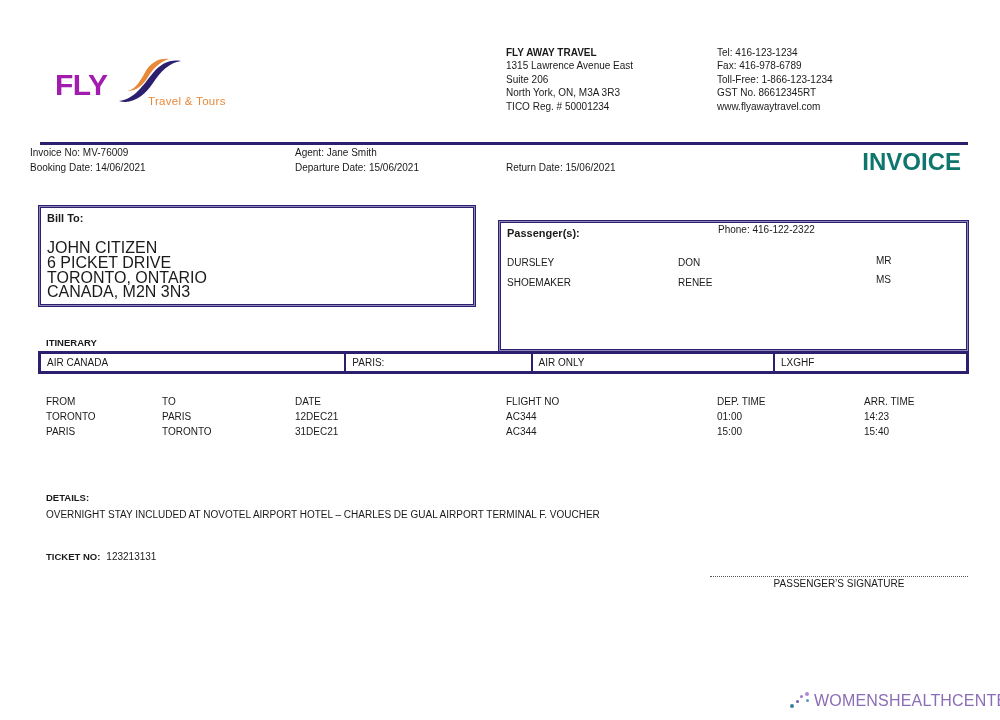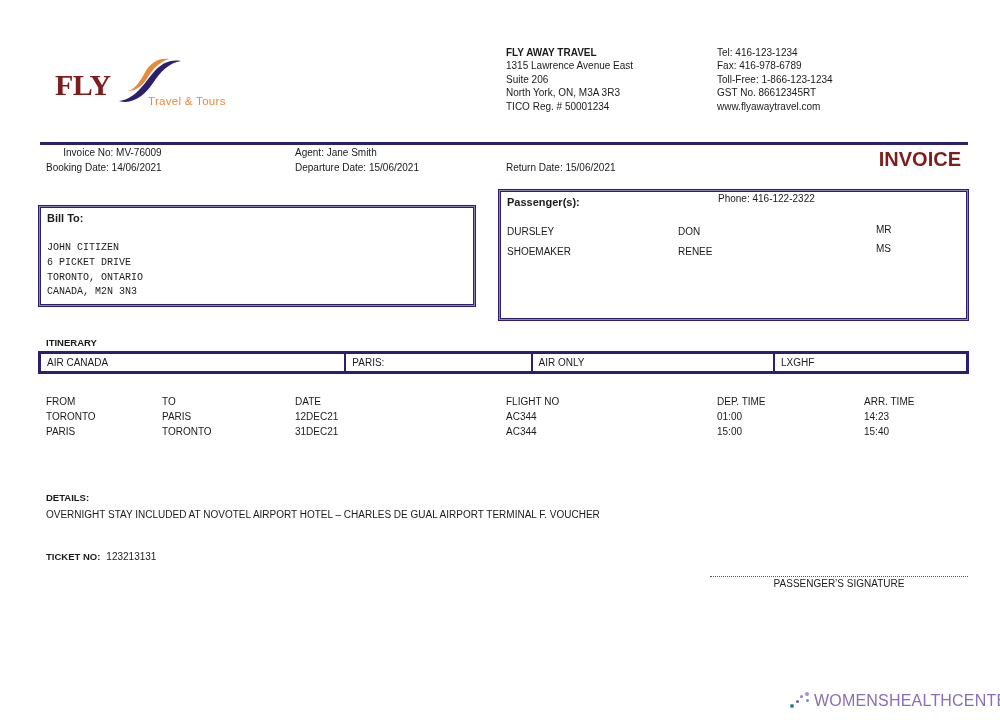--- a/index.html
+++ b/index.html
@@ -1,39 +1,39 @@
 <!DOCTYPE html>
 <html><head>
   <meta charset="utf-8">
   <style>
     * { margin: 0; padding: 0; box-sizing: border-box; }
     html, body { width: 1000px; height: 720px; background: #ffffff; overflow: hidden; }
     body { position: relative; font-family: "Liberation Sans", "DejaVu Sans", sans-serif; color: #1a1a1a; font-size: 10px; }
     .abs { position: absolute; }
     .logo { left: 55px; top: 55px; width: 200px; height: 60px; }
-    .logo-fly, .logo-away { position: absolute; top: 13px; font-weight: 900; font-size: 30px; color: #7f1d1d; letter-spacing: -0.5px; font-family: Liberation Serif, serif; }
+    .logo-fly, .logo-away { position: absolute; top: 13px; font-weight: 900; font-size: 30px; color: #a21caf; letter-spacing: -0.5px; font-family: Liberation Sans, sans-serif; }
     .logo-fly { left: 0; }
     .logo-away { left: 105px; }
     .logo-tag { position: absolute; left: 93px; top: 40px; color: #e8893a; font-size: 11.5px; letter-spacing: 0.3px; }
     .logo-swoosh { position: absolute; left: 58px; top: 0; width: 70px; height: 52px; }
 
     .company { left: 506px; top: 46px; line-height: 13.4px; font-size: 10px; }
     .company .bold { font-weight: bold; }
     .contact { left: 717px; top: 46px; line-height: 13.4px; font-size: 10px; }
 
     .topline { left: 40px; top: 142px; width: 928px; height: 3px; background: #2c1f6e; }
 
     .meta { font-size: 10px; line-height: 15px; }
-    .inv-title { right: 39px; top: 148px; font-size: 20px; font-weight: bold; color: #7f1d1d; }
+    .inv-title { right: 39px; top: 148px; font-size: 24px; font-weight: bold; color: #0f766e; }
 
     .box { border: 3px solid #2c1f6e; outline: 1px solid #8d86b8; outline-offset: -2px; }
     .billto { left: 38px; top: 205px; width: 438px; height: 102px; }
-    .pass { left: 498px; top: 189px; width: 471px; height: 132px; }
+    .pass { left: 498px; top: 220px; width: 471px; height: 132px; }
     .box-title { position: absolute; left: 6px; top: 4px; font-weight: bold; font-size: 11px; }
-    .bill-lines { position: absolute; left: 6px; top: 33px; line-height: 14.8px; font-size: 10px; font-family: Liberation Mono, monospace; }
+    .bill-lines { position: absolute; left: 6px; top: 33px; line-height: 14.8px; font-size: 16px; }
     .pass-phone { position: absolute; left: 217px; top: 1px; font-size: 10px; }
     .pass-row { position: absolute; font-size: 10px; }
 
     .itin-label { left: 46px; top: 337px; font-weight: bold; font-size: 9.5px; }
     table.itin { position: absolute; left: 38px; top: 351px; width: 931px; border-collapse: collapse; }
     table.itin td { border: 2px solid #2c1f6e; height: 20px; padding: 0 6px; font-size: 10px; vertical-align: middle; }
     table.itin { border: 3px solid #2c1f6e; }
 
     .flights { left: 46px; top: 394px; font-size: 10px; }
     .fcol { position: absolute; line-height: 15px; white-space: nowrap; }
@@ -75,21 +75,21 @@
 <div class="abs contact">
   <div>Tel: 416-123-1234</div>
   <div>Fax: 416-978-6789</div>
   <div>Toll-Free: 1-866-123-1234</div>
   <div>GST No. 86612345RT</div>
   <div>www.flyawaytravel.com</div>
 </div>
 
 <div class="abs topline"></div>
 
-<div class="abs meta" style="left:46px; top:145px;text-align:right;">
+<div class="abs meta" style="left:30px; top:145px;">
   <div>Invoice No: MV-76009</div>
   <div>Booking Date: 14/06/2021</div>
 </div>
 <div class="abs meta" style="left:295px; top:145px;">
   <div>Agent: Jane Smith</div>
   <div>Departure Date: 15/06/2021</div>
 </div>
 <div class="abs meta" style="left:506px; top:160px;">Return Date: 15/06/2021</div>
 <div class="abs inv-title">INVOICE</div>
 

